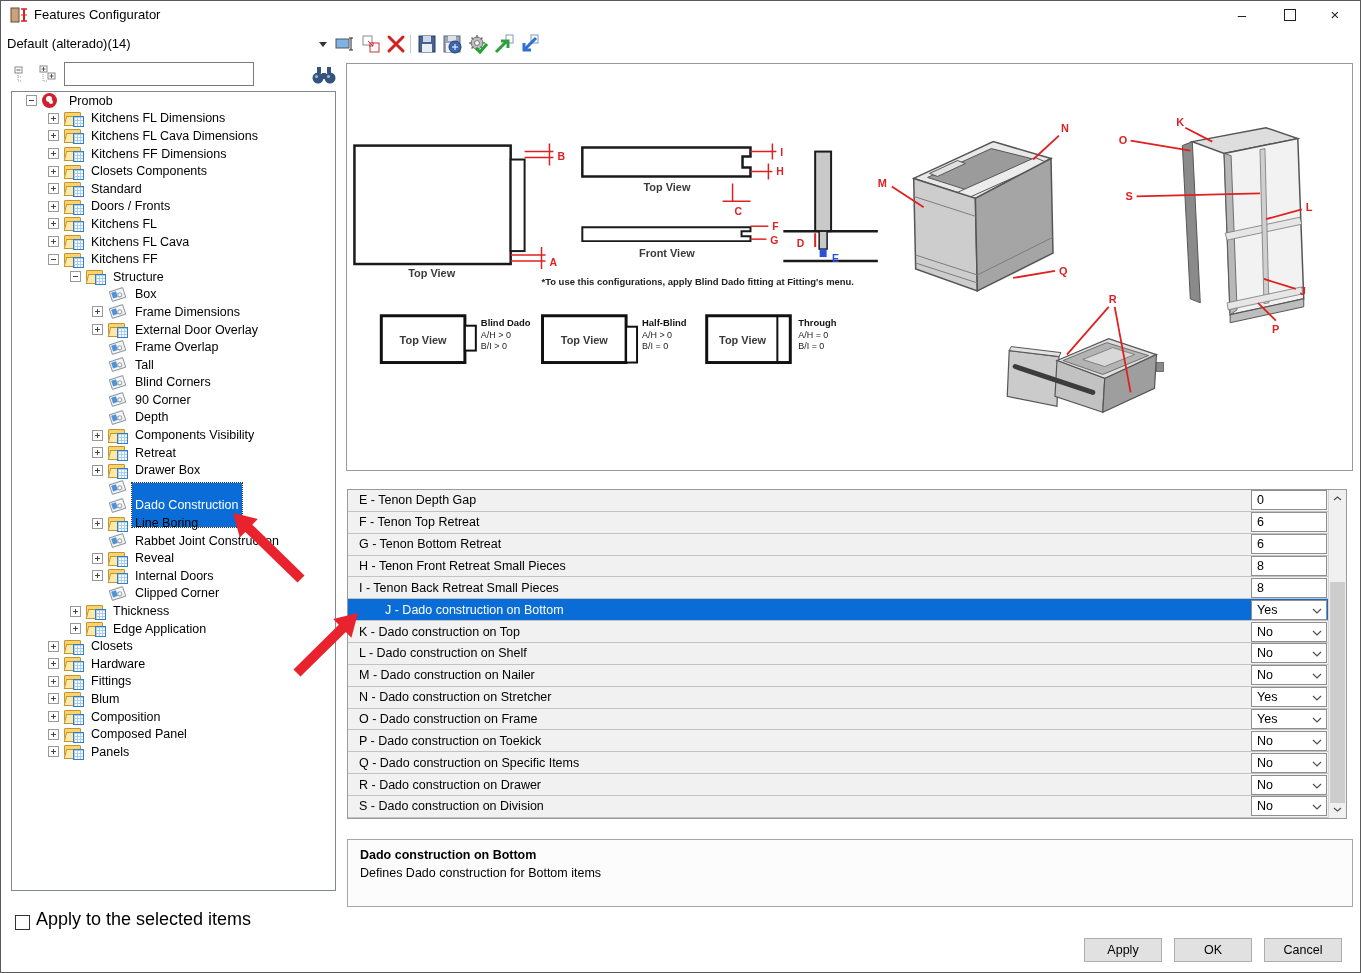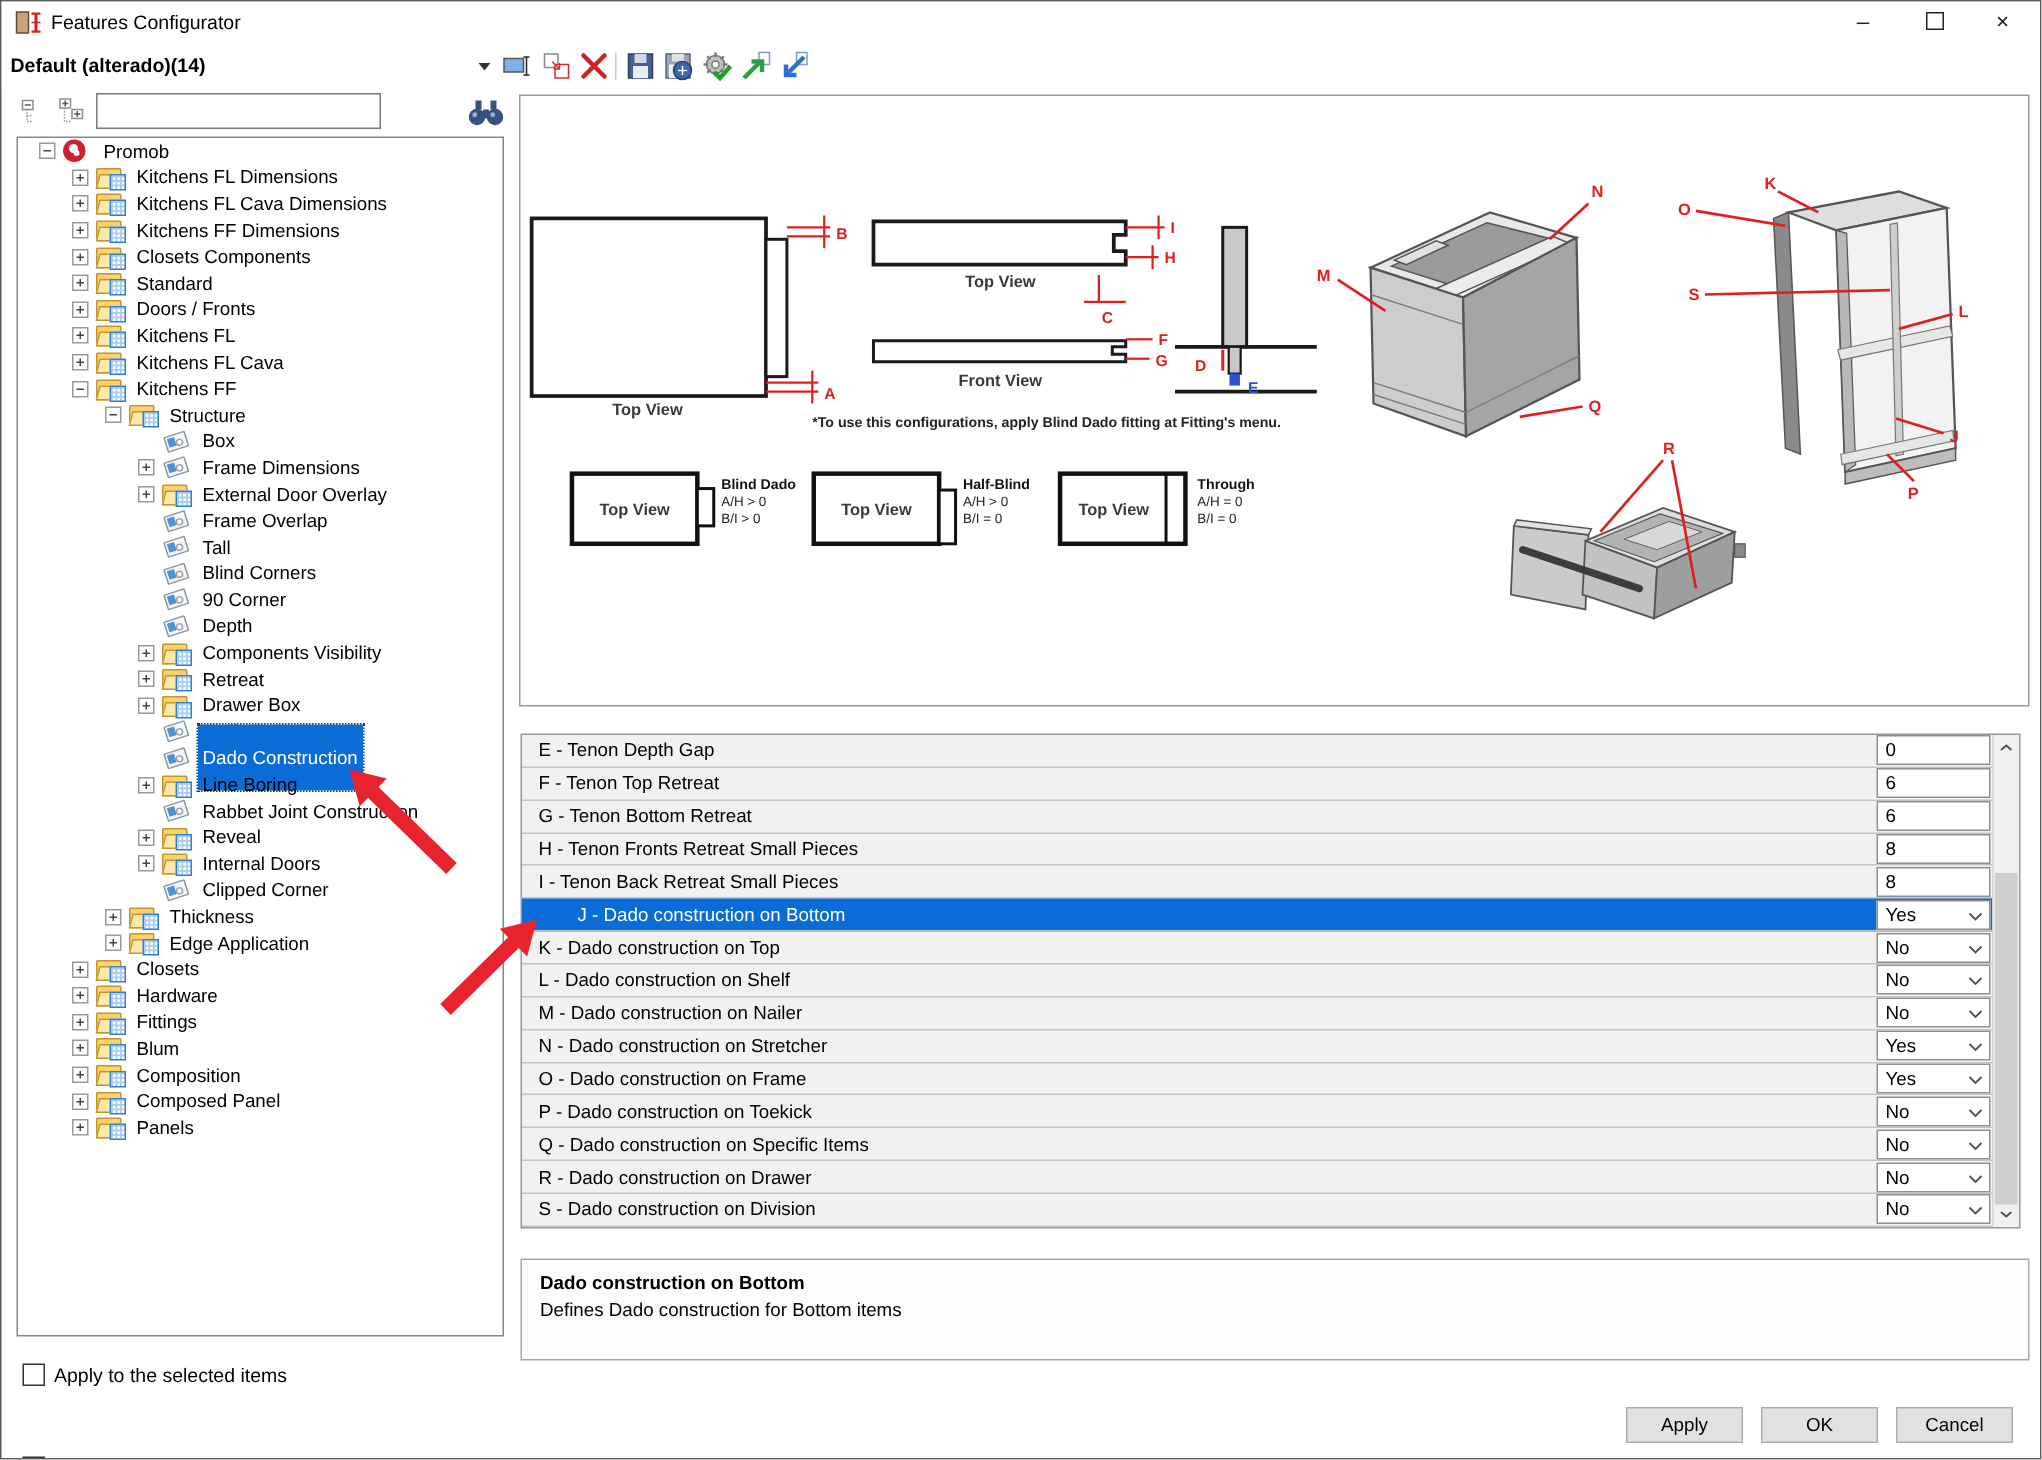--- a/index.html
+++ b/index.html
@@ -7,21 +7,21 @@
     box-sizing:border-box;font-family:"Liberation Sans",sans-serif;color:#000;overflow:hidden;}
   
   .titlebar{position:absolute;left:0;top:0;width:100%;height:28px;background:#fff;}
   .title-icon{position:absolute;left:9px;top:5px;width:20px;height:18px;}
   .title-text{position:absolute;left:33px;top:6px;font-size:13px;}
   .winbtn{position:absolute;top:0;width:46px;height:28px;text-align:center;line-height:28px;font-size:15px;color:#222;cursor:default;}
   .winbtn.min{right:95px}.winbtn.max{right:47px}.winbtn.close{right:2px}
   .maxglyph{display:inline-block;width:10px;height:10px;border:1px solid #222;vertical-align:middle;margin-top:-3px;}
   
   .toolbar{position:absolute;left:0;top:28px;width:100%;height:30px;background:#fff;}
-  .combo-text{position:absolute;left:6px;top:7px;font-size:13px;font-weight:bold;}
+  .combo-text{position:absolute;left:6px;top:7px;font-size:13px;}
   .combo-arrow{position:absolute;left:318px;top:13px;width:0;height:0;border-left:4px solid transparent;border-right:4px solid transparent;border-top:5px solid #333;}
   .tbtn{position:absolute;top:4px;width:22px;height:22px;}
   .tbtn svg{width:22px;height:22px;}
   .tb-sep{position:absolute;left:409px;top:6px;width:1px;height:18px;background:#c9c9c9;}
   
   .lt-icon{position:absolute;top:64px;width:19px;height:19px;}
   .search-input{position:absolute;left:63px;top:61px;width:190px;height:24px;border:1px solid #7a7a7a;font-size:13px;padding:0 4px;box-sizing:border-box;font-family:"Liberation Sans",sans-serif;}
   .binoculars{position:absolute;left:308px;top:62px;width:30px;height:24px;}
   
   .treepanel{position:absolute;left:10px;top:90px;width:325px;height:800px;background:#fff;border:1px solid #828790;box-sizing:border-box;overflow:hidden;}
@@ -66,21 +66,21 @@
   
   .vscroll{flex:none;width:17px;background:#f0f0f0;border-left:1px solid #d4d4d4;position:relative;}
   .sb-btn{position:absolute;left:0;width:17px;height:17px;display:flex;align-items:center;justify-content:center;}
   .sb-up{top:0}.sb-down{bottom:0}
   .sb-thumb{position:absolute;left:1px;top:92px;width:15px;height:221px;background:#cdcdcd;}
   
   .descbox{position:absolute;left:346px;top:822px;width:1006px;height:68px;border:1px solid #a7a7a7;box-sizing:border-box;background:#fcfcfc;margin-top:16px;}
   .desc-title{margin:8px 0 4px 12px;font-size:12.5px;font-weight:bold;}
   .desc-body{margin-left:12px;font-size:12.5px;}
   
-  .chkrow{position:absolute;left:14px;display:flex;align-items:flex-end;font-size:13px;}
+  .chkrow{position:absolute;left:14px;display:flex;align-items:flex-end;font-size:18px;}
   .chkrow .box{width:13px;height:13px;border:1px solid #333;background:#fff;margin-right:6px;position:relative;flex:none;}
   .chkrow .box.checked svg{position:absolute;left:1px;top:2px;}
   .btn{position:absolute;top:937px;width:78px;height:24px;background:#e1e1e1;border:1px solid #adadad;font-size:12.5px;
     display:flex;align-items:center;justify-content:center;box-sizing:border-box;font-family:"Liberation Sans",sans-serif;}
   
   .overlay{position:absolute;left:0;top:0;width:1361px;height:973px;pointer-events:none;z-index:50;}
 </style>
 </head>
 <body>
 
@@ -665,21 +665,21 @@
             <span class="vtext">6</span>
           </span>
         </div>
       <div class="prow">
           <span class="plabel">G - Tenon Bottom Retreat</span>
           <span class="pval">
             <span class="vtext">6</span>
           </span>
         </div>
       <div class="prow">
-          <span class="plabel">H - Tenon Fronts Retreat Small Pieces</span>
+          <span class="plabel">H - Tenon Front Retreat Small Pieces</span>
           <span class="pval">
             <span class="vtext">8</span>
           </span>
         </div>
       <div class="prow">
           <span class="plabel">I - Tenon Back Retreat Small Pieces</span>
           <span class="pval">
             <span class="vtext">8</span>
           </span>
         </div>

